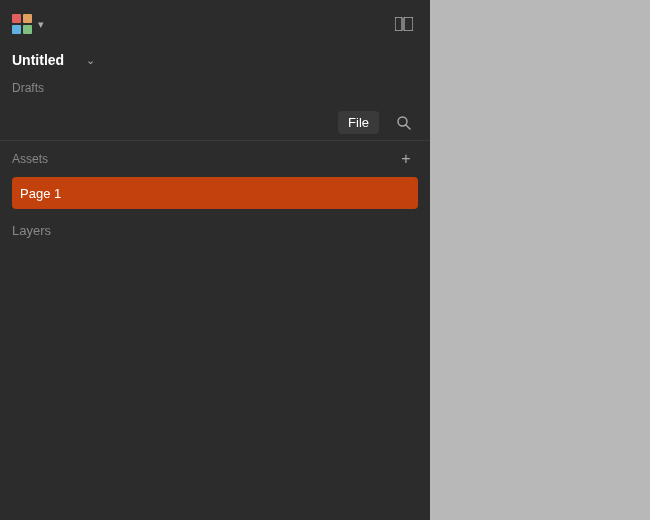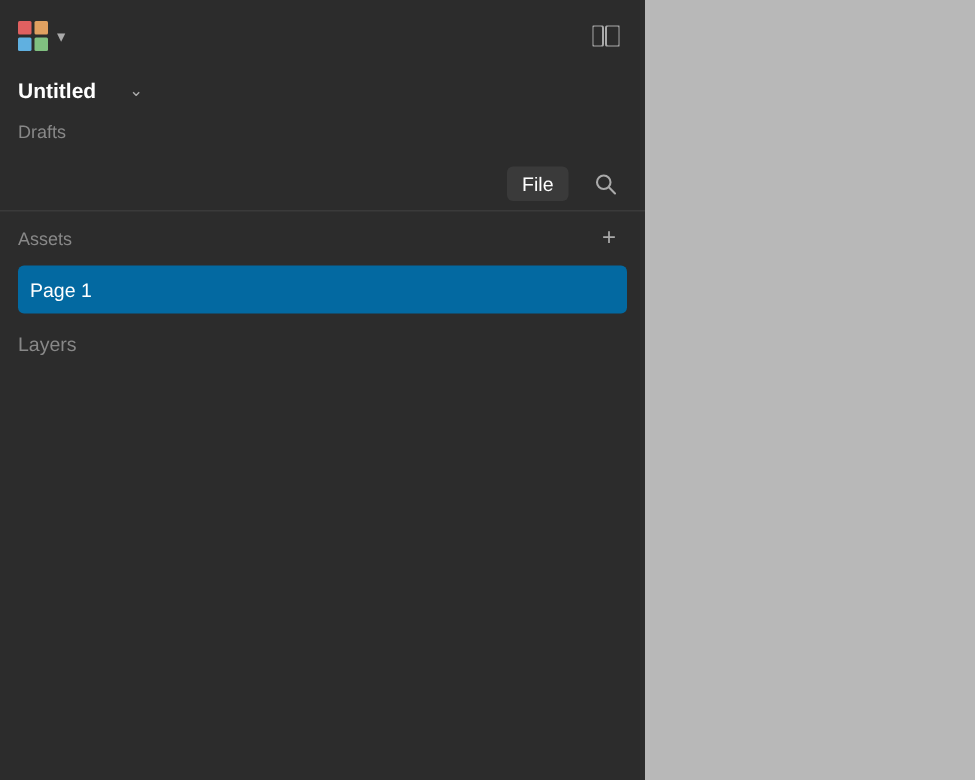--- a/index.html
+++ b/index.html
@@ -178,21 +178,21 @@
 
     .page-item {
       display: flex;
       align-items: center;
       height: 32px;
       padding: 0 8px;
       border-radius: 4px;
       cursor: pointer;
       color: #ffffff;
       font-size: 13px;
-      background-color: #0369a1;
+      background-color: #c2410c;
     }
 
     .layers-section {
       padding: 8px 12px 4px 12px;
     }
 
     .layers-label {
       color: #888;
       font-size: 13px;
       font-weight: 500;

